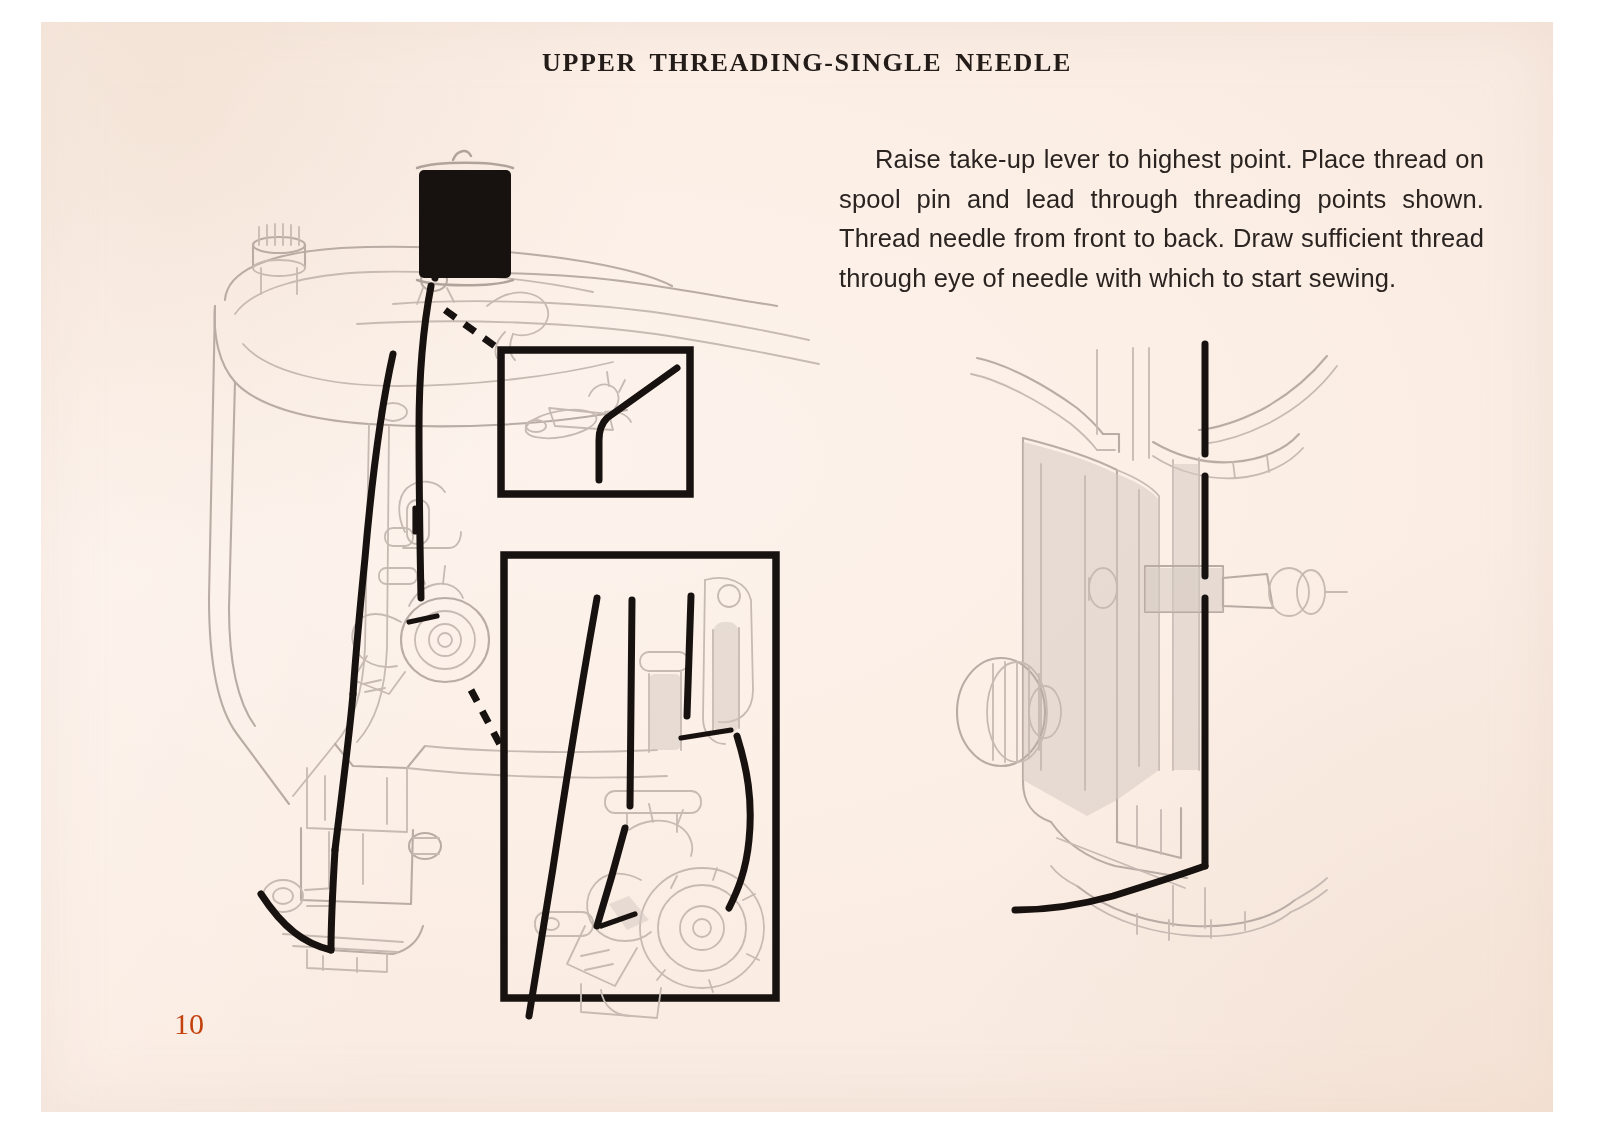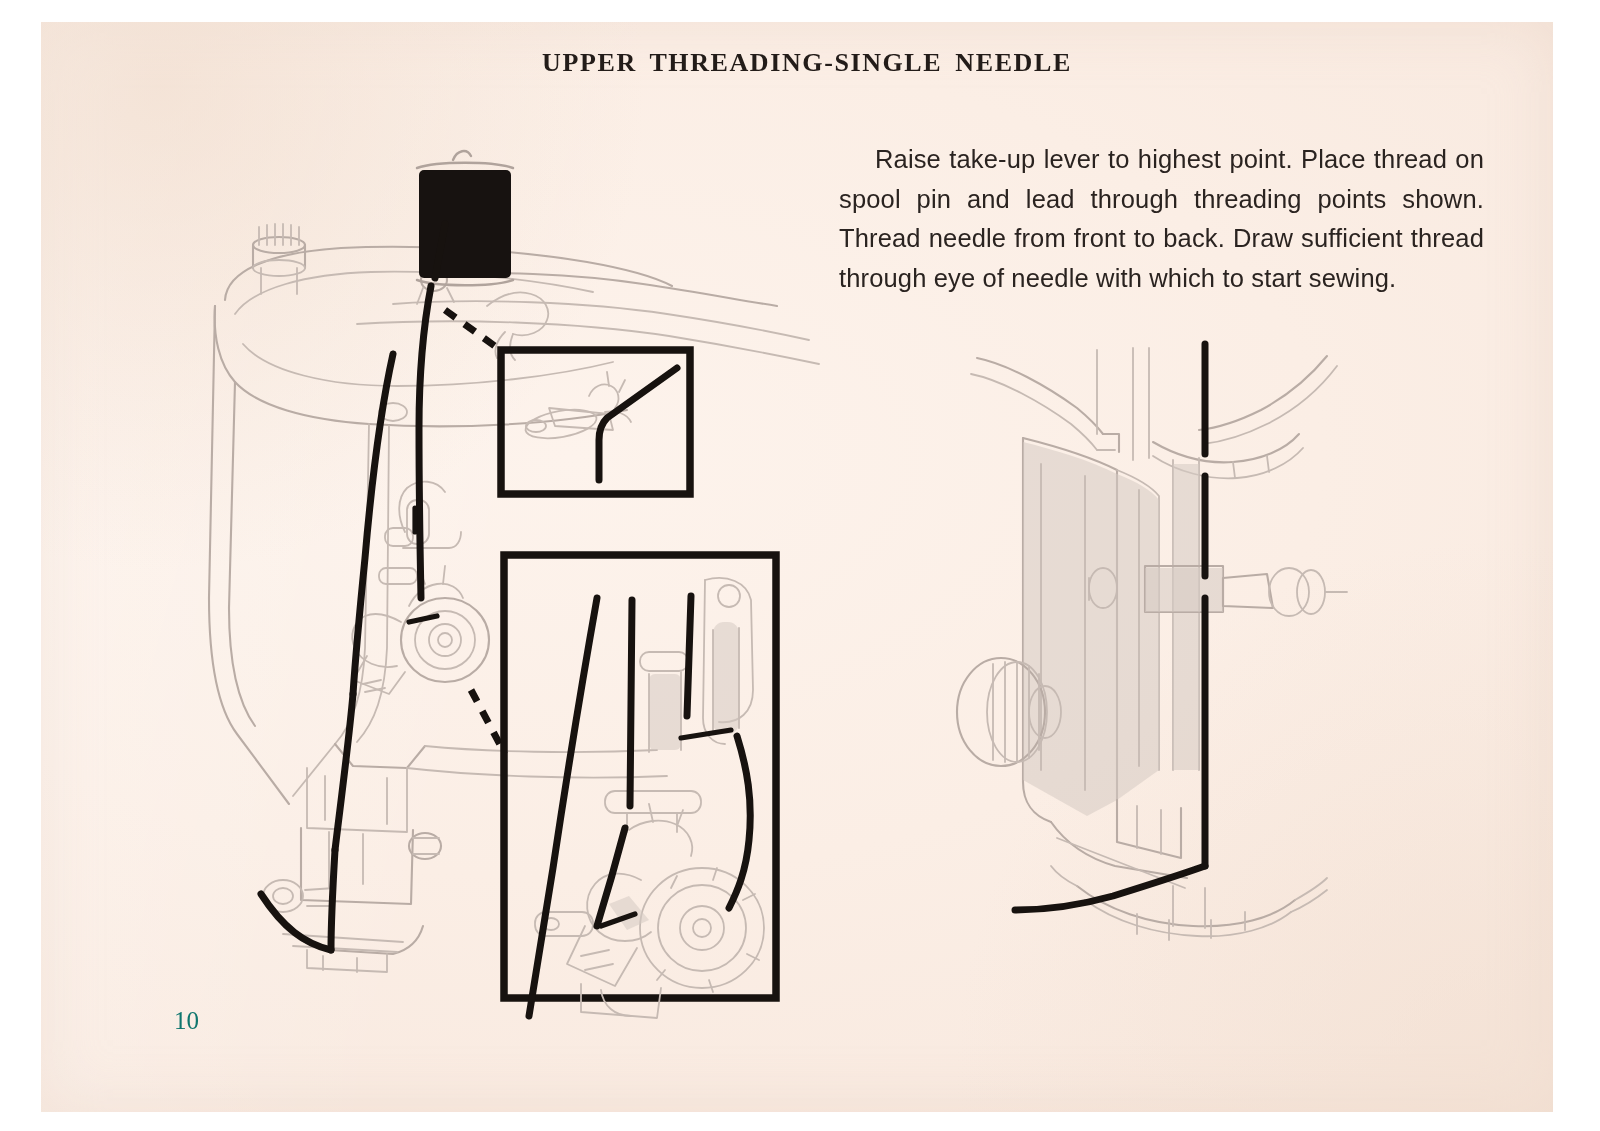--- a/index.html
+++ b/index.html
@@ -72,22 +72,22 @@
     text-indent: 36px;
     font-family: Liberation Sans, sans-serif;
     letter-spacing: 0.15px;
   }
 
   
   #page-number {
     position: absolute;
     left: 167px;
     top: 1007px;
-    font-size: 25px;
-    color: #0f766e;
+    font-size: 30px;
+    color: #c2410c;
     font-family: "Liberation Serif", "DejaVu Serif", serif;
   }
 
   
   .figure {
     position: absolute;
   }
   #figure-left   { left: 150px;  top: 128px; width: 680px;  height: 880px; }
   #figure-right  { left: 930px;  top: 330px; width: 420px;  height: 620px; }
 

